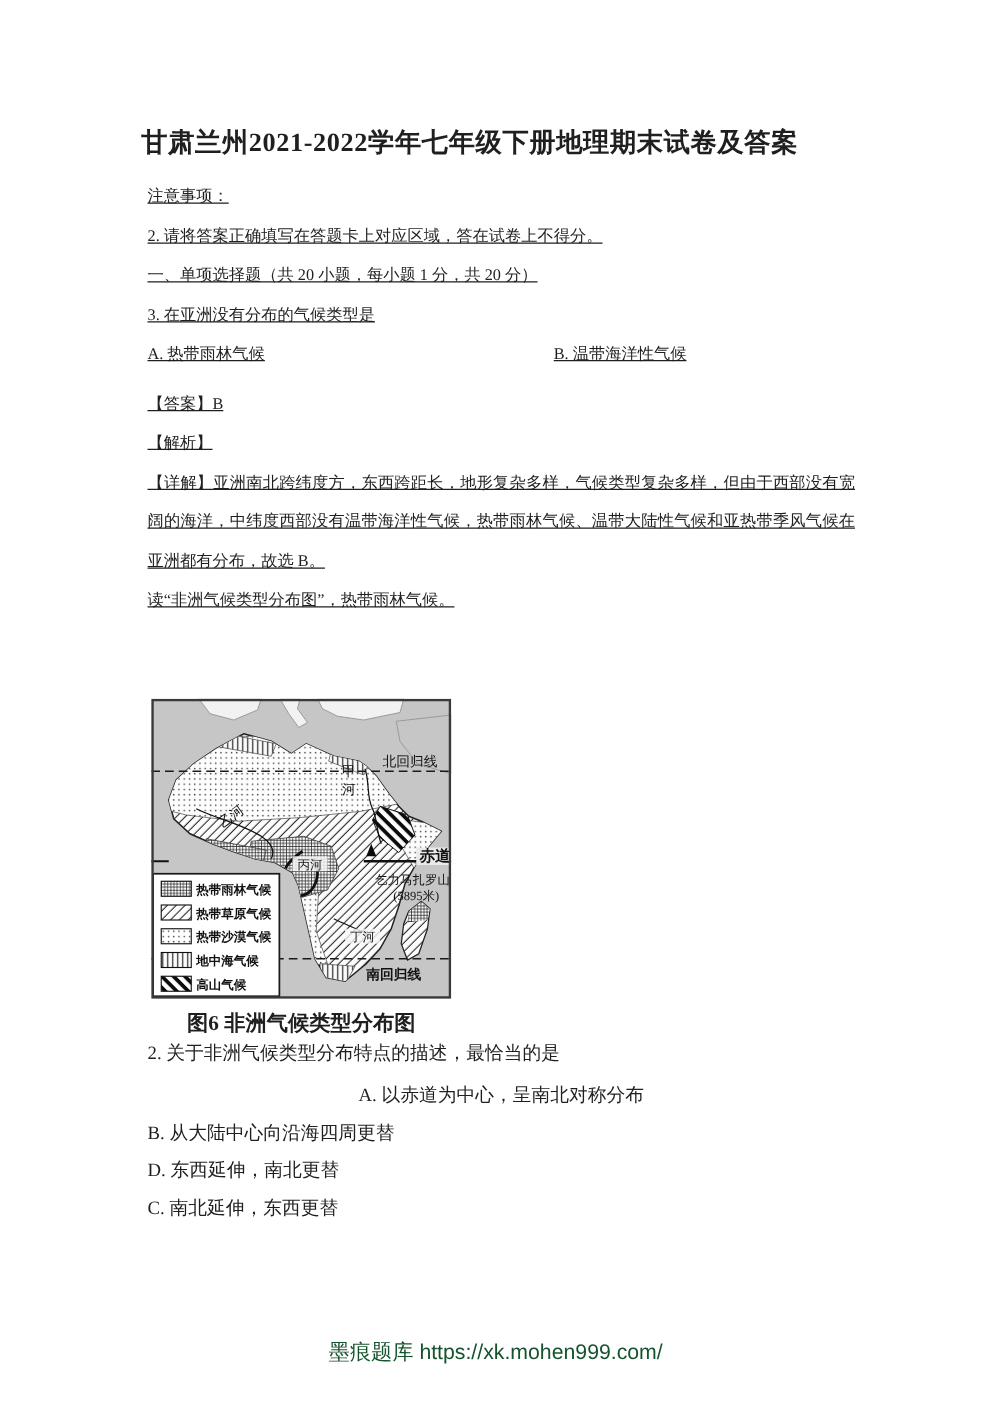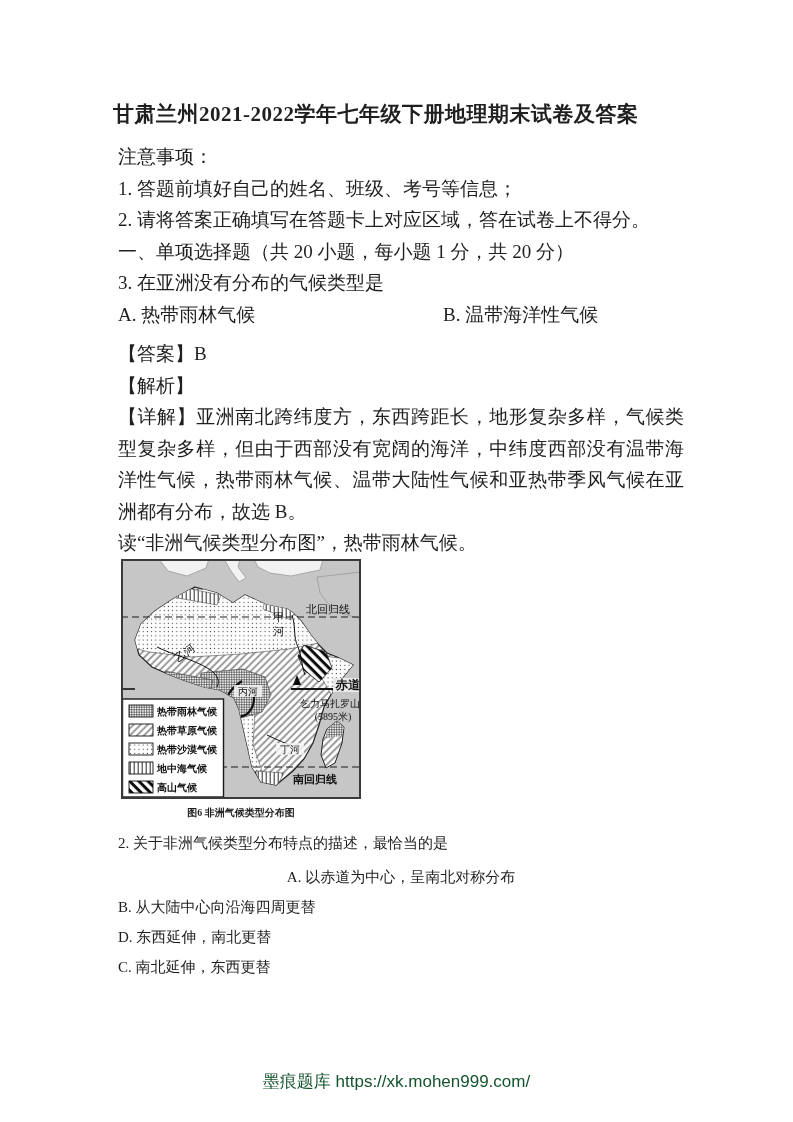--- a/index.html
+++ b/index.html
@@ -4,47 +4,46 @@
 <style>
   html,body{margin:0;padding:0;background:#fff;}
   .page{
     position:relative;width:793px;height:1122px;margin:0 auto;background:#ffffff;
     font-family:"Liberation Serif","DejaVu Serif",serif;color:#1f1f1f;overflow:hidden;
   }
   .title{
     position:absolute;left:113px;top:100px;width:576px;margin:0;
     text-align:left;font-size:21px;font-weight:bold;letter-spacing:.5px;
   }
-  .body-text{position:absolute;left:118px;top:141px;width:566px;font-size:19px;}
+  .body-text{position:absolute;left:118px;top:141px;width:566px;font-size:13px;text-decoration:underline;}
   .body-text p{margin:0;line-height:31.5px;}
   .opt-row{display:flex;line-height:31.5px;}
   .opt-row .col-l{width:325px;}
   .answer{margin-top:8px !important;}
   .detail{text-align:justify;}
   .q2block{position:absolute;left:118px;top:828px;width:566px;font-size:15px;}
   .q2block p{margin:0;line-height:30px;}
   .q2block p.first-opt{margin-top:4px;text-align:center;}
   figure.mapfig{position:absolute;left:121px;top:559px;width:216px;margin:0;}
-  figcaption{margin-top:3px;text-align:center;font-size:10px;font-weight:bold;width:240px;}
+  figcaption{margin-top:3px;text-align:center;font-size:17px;font-weight:bold;width:240px;}
   svg text{font-family:"Liberation Serif","DejaVu Serif",serif;fill:#111;}
   .footer{
     position:absolute;left:0;top:1070px;width:793px;text-align:center;
     font-family:"Liberation Sans","DejaVu Sans",sans-serif;font-size:17px;color:#14532d;
   }
 </style>
 </head>
 <body>
 
 <div class="page">
 
   <h1 class="title">甘肃兰州2021-2022学年七年级下册地理期末试卷及答案</h1>
 
   <div class="body-text">
     <p>注意事项：</p>
-    <p>1. 答题前填好自己的姓名、班级、考号等信息；</p>
     <p>2. 请将答案正确填写在答题卡上对应区域，答在试卷上不得分。</p>
     <p>一、单项选择题（共 20 小题，每小题 1 分，共 20 分）</p>
     <p>3. 在亚洲没有分布的气候类型是</p>
     <div class="opt-row">
       <span class="col-l">A. 热带雨林气候</span>
       <span>B. 温带海洋性气候</span>
     </div>
     <p class="answer">【答案】B</p>
     <p>【解析】</p>
     <p class="detail">【详解】亚洲南北跨纬度方，东西跨距长，地形复杂多样，气候类型复杂多样，但由于西部没有宽阔的海洋，中纬度西部没有温带海洋性气候，热带雨林气候、温带大陆性气候和亚热带季风气候在亚洲都有分布，故选 B。</p>

